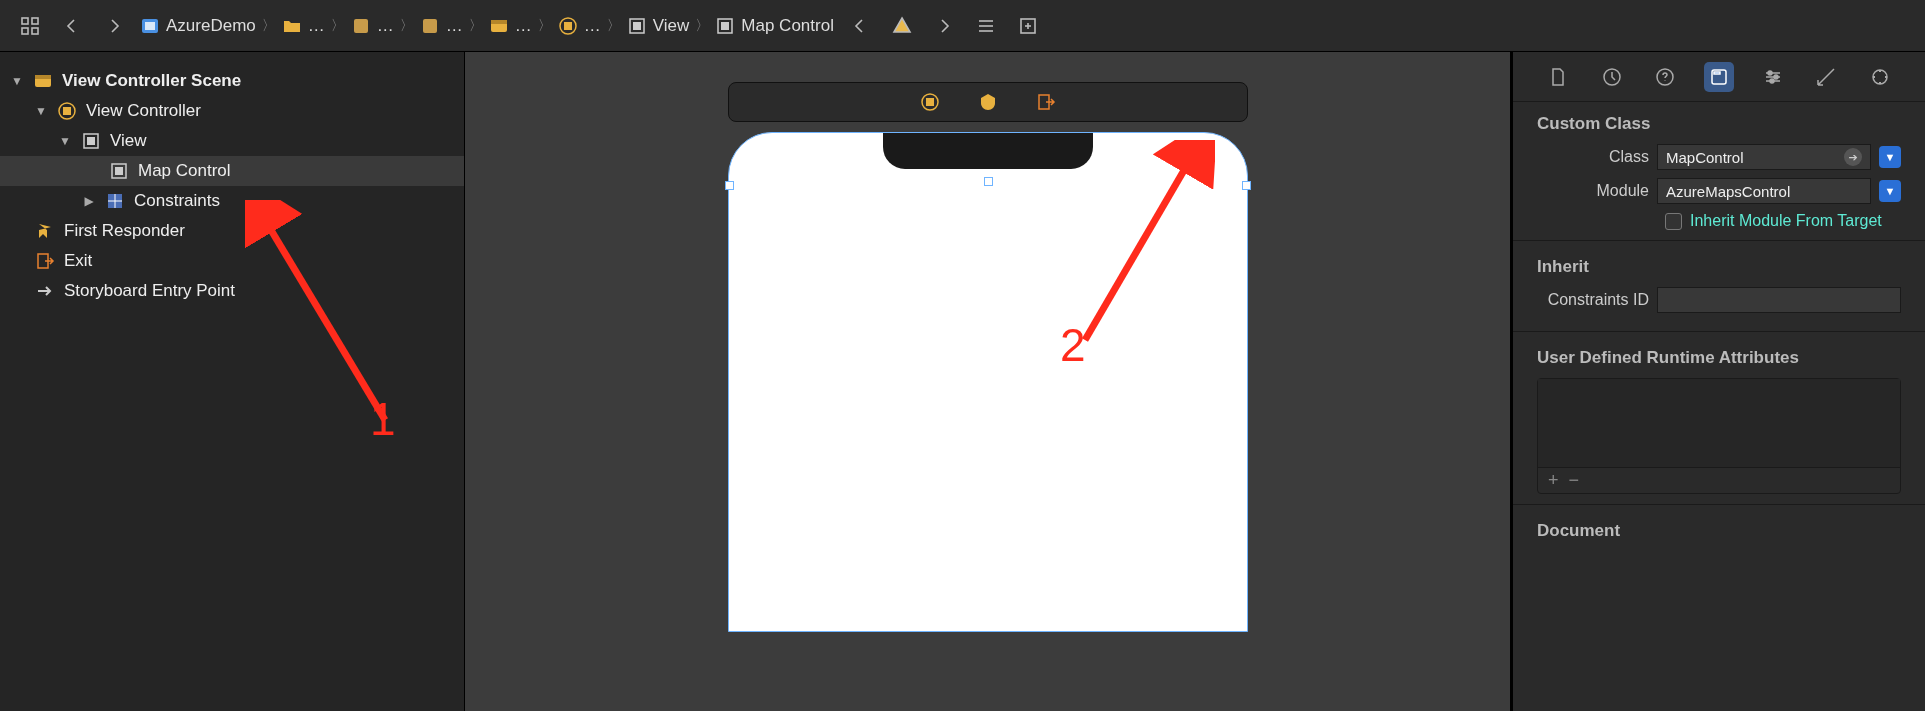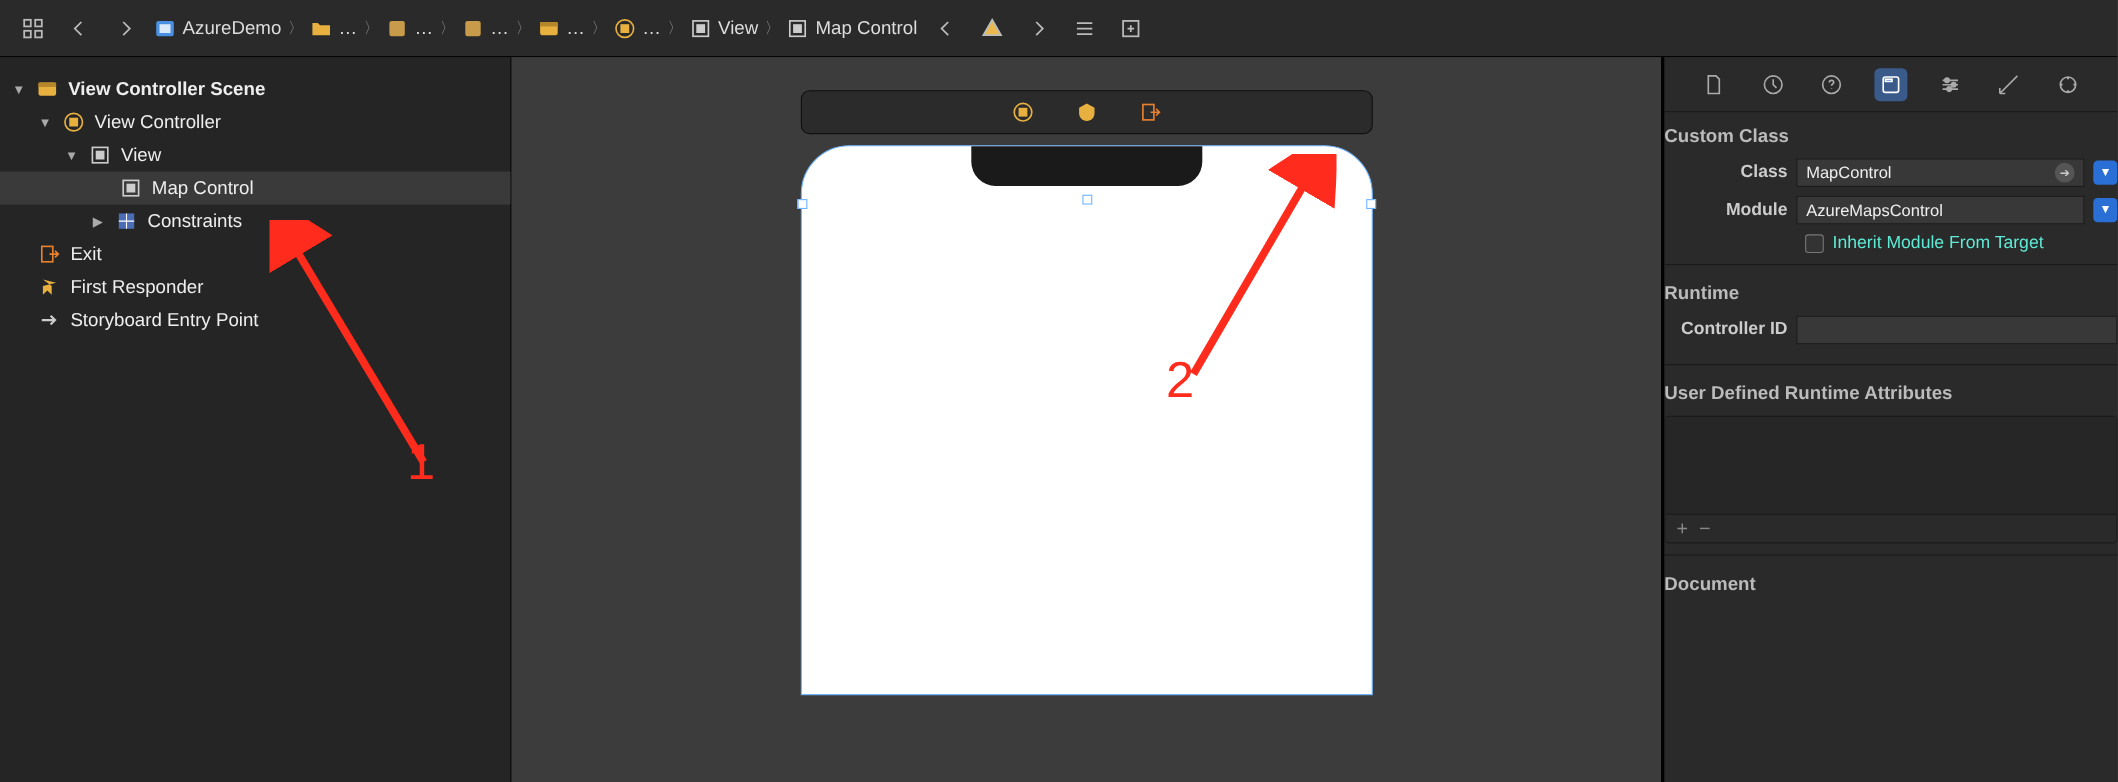--- a/index.html
+++ b/index.html
@@ -39,24 +39,24 @@
 .notch { position:absolute; top:0; left:50%; transform:translateX(-50%); width:210px; height:36px; background:#1a1a1a; border-radius:0 0 22px 22px; }
 .handle { position:absolute; width:9px; height:9px; background:#fff; border:1px solid #6fb4ff; }
 .h-l { top:48px; left:-4px; } .h-r { top:48px; right:-4px; } .h-m { top:44px; left:50%; margin-left:-4px; }
 
 
 .inspector { width:415px; background:#2a2a2a; border-left:3px solid #000; }
 .insp-tabs { height:50px; display:flex; align-items:center; justify-content:space-around; padding:0 18px; border-bottom:1px solid #1a1a1a; }
 .insp-tabs .tab { width:30px; height:30px; display:flex; align-items:center; justify-content:center; color:#aaa; border-radius:5px; }
 .insp-tabs .tab.active { background:#3a5a8a; color:#fff; }
 .insp-tabs svg { width:20px; height:20px; stroke:currentColor; fill:none; stroke-width:1.5; }
-.section { padding:12px 0 6px; }
+.section { padding:12px 24px 6px; }
 .section h4 { font-size:17px; font-weight:600; color:#bbb; margin-bottom:10px; }
 .field { display:flex; align-items:center; margin-bottom:8px; gap:8px; }
-.field label { width:112px; text-align:right; color:#ccc; font-size:16px;font-weight:bold; }
+.field label { width:112px; text-align:right; color:#ccc; font-size:16px; }
 .field .input { flex:1; height:26px; background:#383838; border:1px solid #1a1a1a; border-radius:0; padding:0 8px; color:#eee; font-size:15px; display:flex; align-items:center; }
 .arrow-btn { width:22px; height:22px; background:#2a6fd6; border-radius:4px; display:flex; align-items:center; justify-content:center; color:#fff; font-size:11px; }
 .go-btn { width:18px; height:18px; border-radius:50%; background:#555; display:flex; align-items:center; justify-content:center; font-size:11px; color:#ccc; margin-left:4px; }
 .chk { display:flex; align-items:center; gap:8px; margin-left:128px; font-size:16px; color:#5eead4; }
 .chk .box { width:17px; height:17px; border:1px solid #777; border-radius:3px; background:#333; }
 .table { border:1px solid #1a1a1a; border-radius:4px; margin-top:4px; }
 .thead { display:flex; background:#303030; height:28px; align-items:center; font-size:15px; color:#ccc; }
 .thead div { padding:0 10px; border-right:1px solid #1a1a1a; }
 .tbody { height:88px; background:#262626; }
 .tfoot { height:26px; display:flex; align-items:center; gap:10px; padding:0 10px; color:#888; font-size:18px; border-top:1px solid #1a1a1a; }
@@ -248,33 +248,33 @@
             <rect x="3" y="3" width="14" height="14" fill="#4a6db5"></rect>
             <line x1="10" y1="3" x2="10" y2="17" stroke="#fff"></line>
             <line x1="3" y1="10" x2="17" y2="10" stroke="#fff"></line>
           </svg>
         </span>
       <span>Constraints</span>
     </div>
     <div class="row indent1">
       <span class="row-icon">
           <svg viewBox="0 0 20 20">
+            <path d="M4 3l12 3-12 3v8l4-4 4 4V9" fill="#e8b13f"></path>
+          </svg>
+        </span>
+      <span>First Responder</span>
+    </div>
+    <div class="row indent1">
+      <span class="row-icon">
+          <svg viewBox="0 0 20 20">
             <rect x="3" y="3" width="10" height="14" fill="none" stroke="#e8812f" stroke-width="1.5"></rect>
             <path d="M10 10h8m-3-3l3 3-3 3" stroke="#e8812f" fill="none" stroke-width="1.5"></path>
           </svg>
         </span>
       <span>Exit</span>
-    </div>
-    <div class="row indent1">
-      <span class="row-icon">
-          <svg viewBox="0 0 20 20">
-            <path d="M4 3l12 3-12 3v8l4-4 4 4V9" fill="#e8b13f"></path>
-          </svg>
-        </span>
-      <span>First Responder</span>
     </div>
     <div class="row indent1">
       <span class="row-icon">
           <svg viewBox="0 0 20 20">
             <path d="M3 10h12m-4-4l4 4-4 4" stroke="#ccc" fill="none" stroke-width="2"></path>
           </svg>
         </span>
       <span>Storyboard Entry Point</span>
     </div>
   </div>
@@ -367,23 +367,23 @@
         <div class="arrow-btn">▼</div>
       </div>
       <div class="chk">
         <span class="box"></span>
         <span>Inherit Module From Target</span>
       </div>
     </div>
     <hr class="div">
 
     <div class="section">
-      <h4>Runtime</h4>
+      <h4>Inherit</h4>
       <div class="field">
-        <label>Controller ID</label>
+        <label>Constraints ID</label>
         <div class="input">
             <span></span>
           </div>
       </div>
     </div>
     <hr class="div">
 
     <div class="section">
       <h4>User Defined Runtime Attributes</h4>
       <div class="table">

